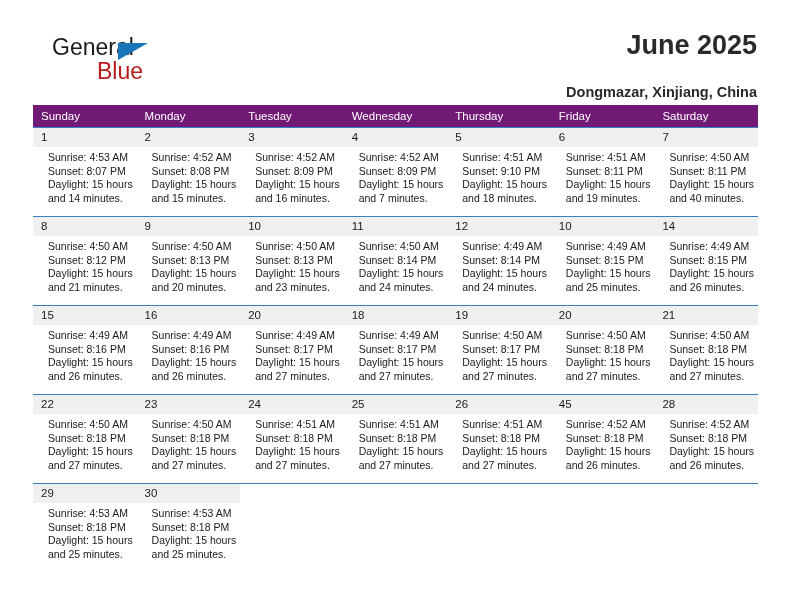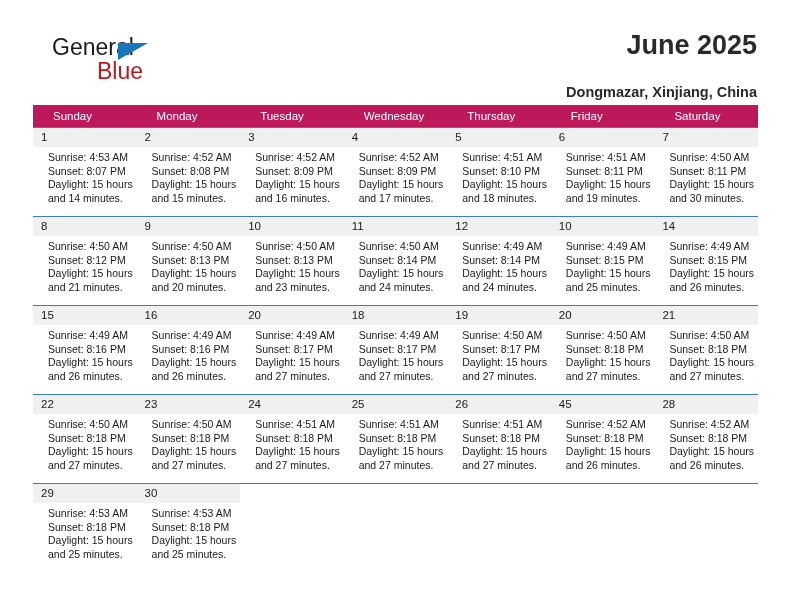--- a/index.html
+++ b/index.html
@@ -89,26 +89,26 @@
   
   .calendar {
     position: absolute;
     left: 33px;
     top: 105px;
     width: 725px;
     border-collapse: collapse;
     table-layout: fixed;
   }
   .calendar th {
-    background: #be185d;
+    background: #701a75;
     color: #ffffff;
     font-size: 11.5px;
     font-weight: normal;
     text-align: left;
-    padding: 5px 0 5px 20px;
+    padding: 5px 0 5px 8px;
     height: 11px;
     border: none;
   }
   .calendar td {
     vertical-align: top;
     padding: 0;
     border: none;
     border-top: 1px solid #3b7dc4;
     height: 88px;
     background: #ffffff;
@@ -203,48 +203,48 @@
             <div>Daylight: 15 hours</div>
             <div>and 16 minutes.</div>
           </div>
         </td>
         <td>
           <div class="daynum">4</div>
           <div class="cellinfo">
             <div>Sunrise: 4:52 AM</div>
             <div>Sunset: 8:09 PM</div>
             <div>Daylight: 15 hours</div>
-            <div>and 17 minutes.</div>
+            <div>and 7 minutes.</div>
           </div>
         </td>
         <td>
           <div class="daynum">5</div>
           <div class="cellinfo">
             <div>Sunrise: 4:51 AM</div>
-            <div>Sunset: 8:10 PM</div>
+            <div>Sunset: 9:10 PM</div>
             <div>Daylight: 15 hours</div>
             <div>and 18 minutes.</div>
           </div>
         </td>
         <td>
           <div class="daynum">6</div>
           <div class="cellinfo">
             <div>Sunrise: 4:51 AM</div>
             <div>Sunset: 8:11 PM</div>
             <div>Daylight: 15 hours</div>
             <div>and 19 minutes.</div>
           </div>
         </td>
         <td>
           <div class="daynum">7</div>
           <div class="cellinfo">
             <div>Sunrise: 4:50 AM</div>
             <div>Sunset: 8:11 PM</div>
             <div>Daylight: 15 hours</div>
-            <div>and 30 minutes.</div>
+            <div>and 40 minutes.</div>
           </div>
         </td>
       </tr>
 
       <tr>
         <td>
           <div class="daynum">8</div>
           <div class="cellinfo">
             <div>Sunrise: 4:50 AM</div>
             <div>Sunset: 8:12 PM</div>

